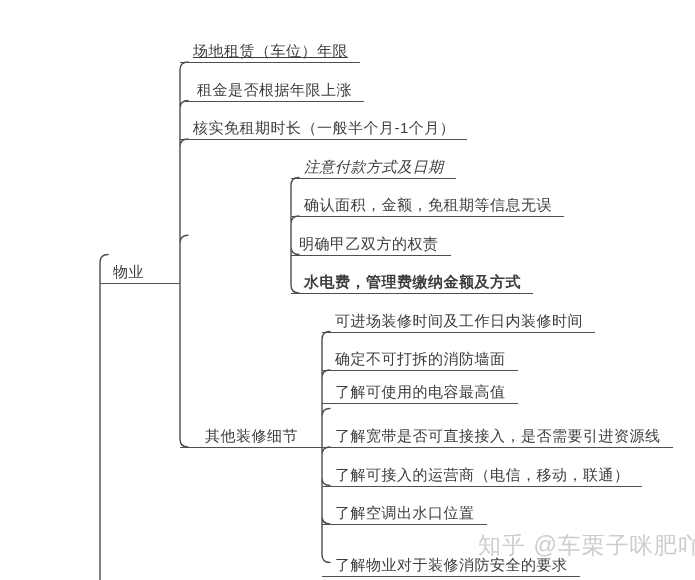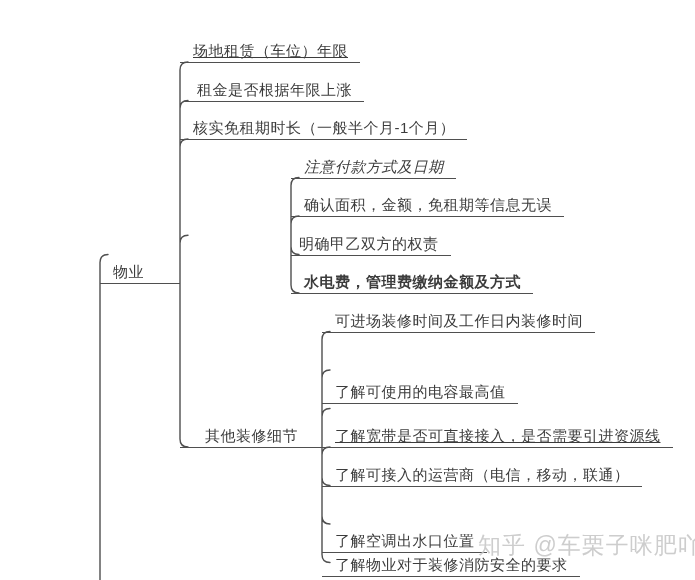--- a/index.html
+++ b/index.html
@@ -48,18 +48,19 @@
 <div class="node branch" style="left: 100px; top: 233.5px; margin-top: 28px;">物业</div>
     <div class="node leaf" style="left: 180px; top: 41px; text-decoration: underline;">场地租赁（车位）年限</div>
     <div class="node leaf" style="left: 184px; top: 79.5px;">租金是否根据年限上涨</div>
     <div class="node leaf" style="left: 180px; top: 118px;">核实免租期时长（一般半个月-1个月）</div>
     <div class="node leaf" style="left: 291px; top: 156.5px; font-style: italic;">注意付款方式及日期</div>
     <div class="node leaf" style="left: 291px; top: 195px;">确认面积，金额，免租期等信息无误</div>
     <div class="node leaf" style="left: 291px; top: 233.5px; padding-left: 8px;">明确甲乙双方的权责</div>
     <div class="node leaf" style="left: 291px; top: 272px; font-weight: bold;">水电费，管理费缴纳金额及方式</div>
     <div class="node branch" style="left: 180px; top: 426px; padding-left: 25px;">其他装修细节</div>
     <div class="node leaf" style="left: 322px; top: 310.5px;">可进场装修时间及工作日内装修时间</div>
+    <div class="node leaf" style="left: 322px; top: 349px;">确定不可打拆的消防墙面</div>
     <div class="node leaf" style="left: 322px; top: 382px;">了解可使用的电容最高值</div>
-    <div class="node leaf" style="left: 322px; top: 426px; text-decoration: underline;">了解宽带是否可直接接入，是否需要引进资源线</div>
+    <div class="node leaf" style="left: 322px; top: 426px;">了解宽带是否可直接接入，是否需要引进资源线</div>
     <div class="node leaf" style="left: 322px; top: 464.5px;">了解可接入的运营商（电信，移动，联通）</div>
-    <div class="node leaf" style="left: 322px; top: 503px; margin-top: 28px;">了解空调出水口位置</div>
+    <div class="node leaf" style="left: 322px; top: 503px;">了解空调出水口位置</div>
     <div class="node leaf" style="left: 322px; top: 541.5px; margin-top: 13px;">了解物业对于装修消防安全的要求</div>
   </div>
 
 </body></html>

